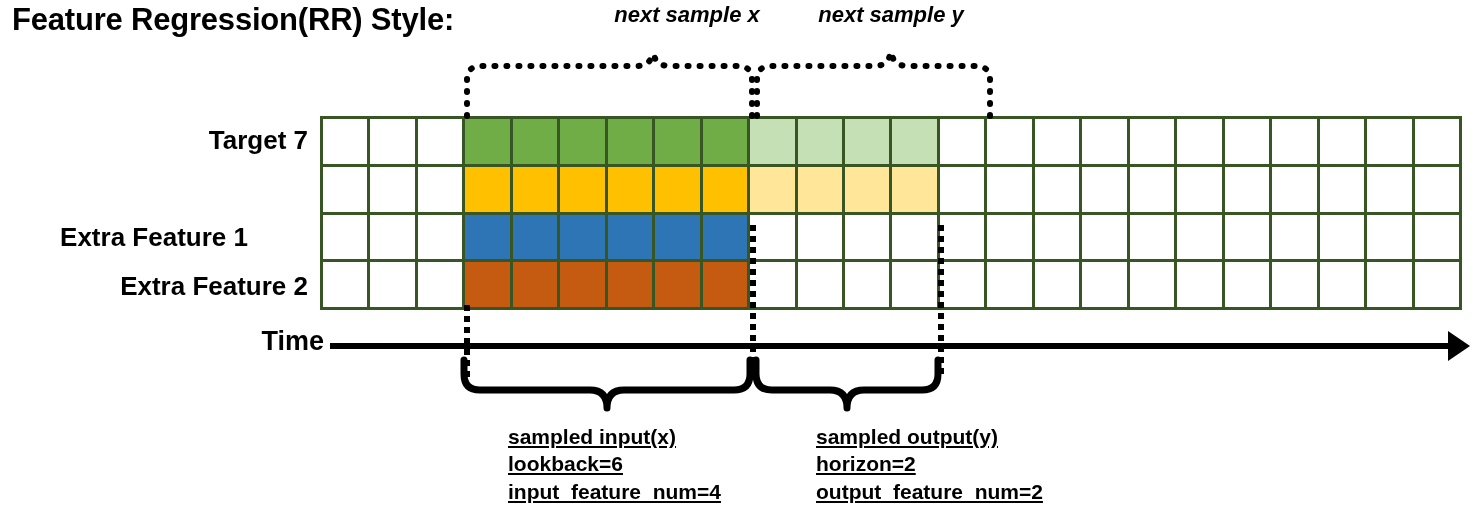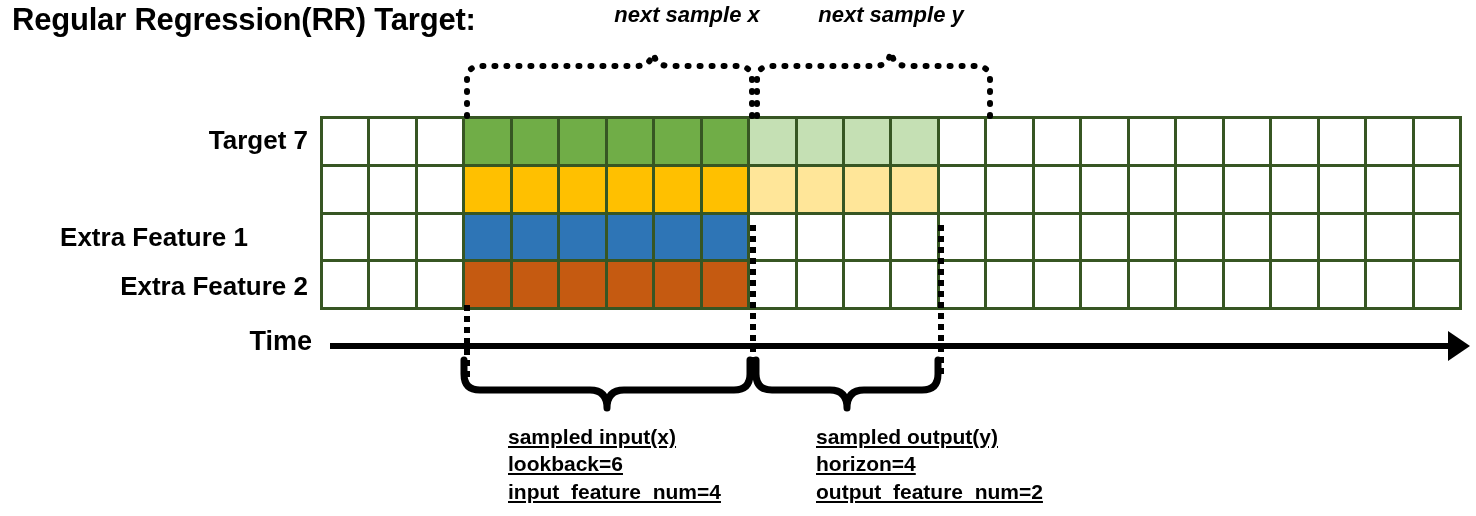--- a/index.html
+++ b/index.html
@@ -23,21 +23,21 @@
         gap:3px;padding:3px;box-sizing:border-box;}
   .cell{background:#ffffff;}
   .c-green{background:#70AD47;}
   .c-greenlt{background:#C5E0B4;}
   .c-gold{background:#FFC000;}
   .c-goldlt{background:#FFE699;}
   .c-blue{background:#2E75B6;}
   .c-orange{background:#C55A11;}
 
   
-  #time-label{position:absolute;left:4px;top:326px;width:308px;text-align:right;
+  #time-label{position:absolute;left:16px;top:326px;width:308px;text-align:right;
               font-size:27px;font-weight:700;}
   #time-axis{position:absolute;left:330px;top:343px;width:1130px;height:6px;
              background:#000;}
   #time-arrow{position:absolute;left:1448px;top:331px;width:0;height:0;
               border-top:15px solid transparent;border-bottom:15px solid transparent;
               border-left:22px solid #000;}
 
   
   .vguide{position:absolute;width:6px;
           background-image:linear-gradient(#000 56%, rgba(0,0,0,0) 0%);
@@ -49,21 +49,21 @@
 
   
   .bot-cap{position:absolute;font-size:21px;font-weight:600;line-height:1.30;
            white-space:nowrap;text-decoration:underline;}
 
   svg{overflow:visible;display:block;}
 </style>
 </head>
 <body>
 
-<div id="title">Regular Regression(RR) Target:</div>
+<div id="title">Feature Regression(RR) Style:</div>
 
 <div id="labels">
   <div class="row-label" style="top:0px;">Target 7</div>
   <div class="row-label" style="top:97px;text-align:center;">Extra Feature 1</div>
   <div class="row-label" style="top:145.5px;">Extra Feature 2</div>
 </div>
 
 <div id="grid">
     <div class="cell"></div>
     <div class="cell"></div>
@@ -193,15 +193,15 @@
 </svg>
 
 <div class="bot-cap" style="left:508px;top:423px;">
   <div>sampled input(x)</div>
   <div>lookback=6</div>
   <div>input_feature_num=4</div>
 </div>
 
 <div class="bot-cap" style="left:816px;top:423px;">
   <div>sampled output(y)</div>
-  <div>horizon=4</div>
+  <div>horizon=2</div>
   <div>output_feature_num=2</div>
 </div>
 
 </body></html>

